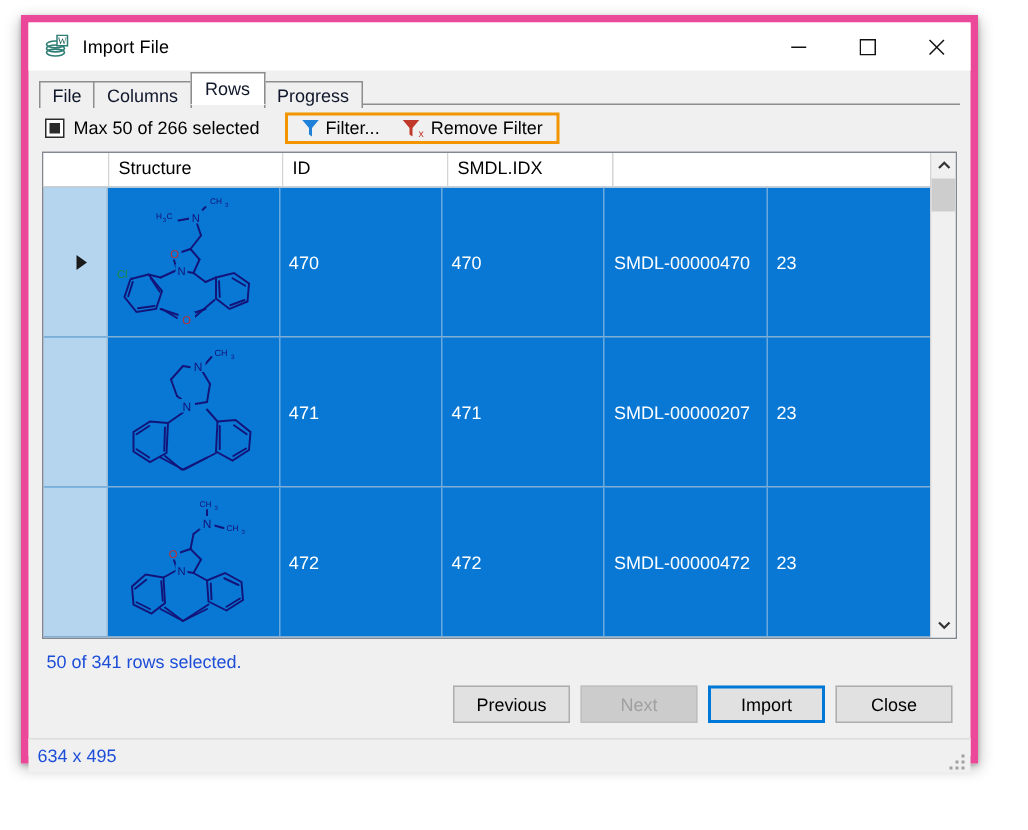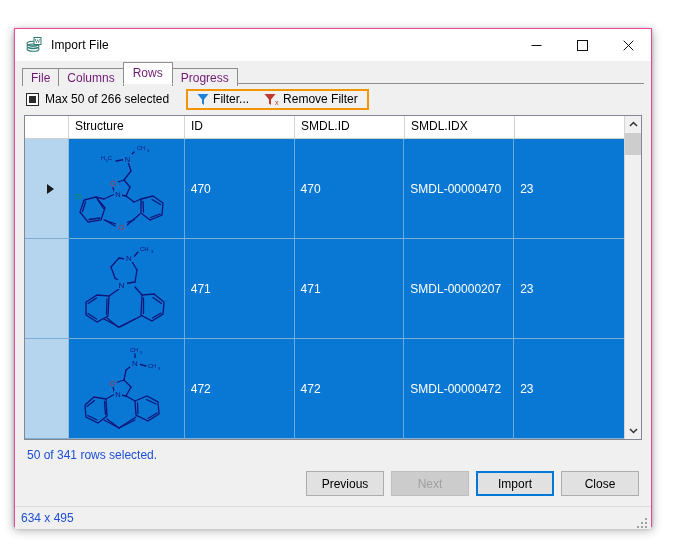--- a/index.html
+++ b/index.html
@@ -9,25 +9,25 @@
     width: 685px;
     height: 553px;
     overflow: hidden;
     font-family: "Liberation Sans", sans-serif;
   }
 
   
   .window {
     position: absolute;
     left: 14px;
-    top: 28px;
+    top: 10px;
     width: 638px;
     height: 499px;
     background: #f0f0f0;
-    border: 1px solid #ec4899;
+    border: 5px solid #ec4899;
     box-shadow: 0 3px 10px rgba(0,0,0,0.33), 0 1px 3px rgba(0,0,0,0.25);
     box-sizing: border-box;
     display: flex;
     flex-direction: column;
   }
 
   
   .titlebar {
     height: 32px;
     background: #ffffff;
@@ -79,21 +79,21 @@
     align-items: flex-end;
     flex: 0 0 auto;
     position: relative;
     z-index: 3;
   }
   .tab {
     height: 18px;
     line-height: 18px;
     padding: 0 8px;
     font-size: 12px;
-    color: #701a75;
+    color: #0f172a;
     background: #f0f0f0;
     border: 1px solid #8d8d8d;
     border-bottom: none;
     margin-right: -1px;
     box-sizing: border-box;
     position: relative;
     top: 2px;
     white-space: nowrap;
   }
   .tab.active {
@@ -417,21 +417,20 @@
       </div>
     </div>
 
     <div class="gridwrap">
       <div class="grid">
 
         <div class="grid-header">
           <div class="hcell corner" style="width:44px"></div>
           <div class="hcell" style="width:116px">Structure</div>
           <div class="hcell" style="width:110px">ID</div>
-          <div class="hcell" style="width:110px">SMDL.ID</div>
           <div class="hcell" style="width:110px">SMDL.IDX</div>
         </div>
 
         <div class="grid-body">
 
           <div class="grow">
             <div class="gcell rowhdr" style="width:44px">
               <span class="tri"></span>
             </div>
             <div class="gcell structcell" style="width:116px">

